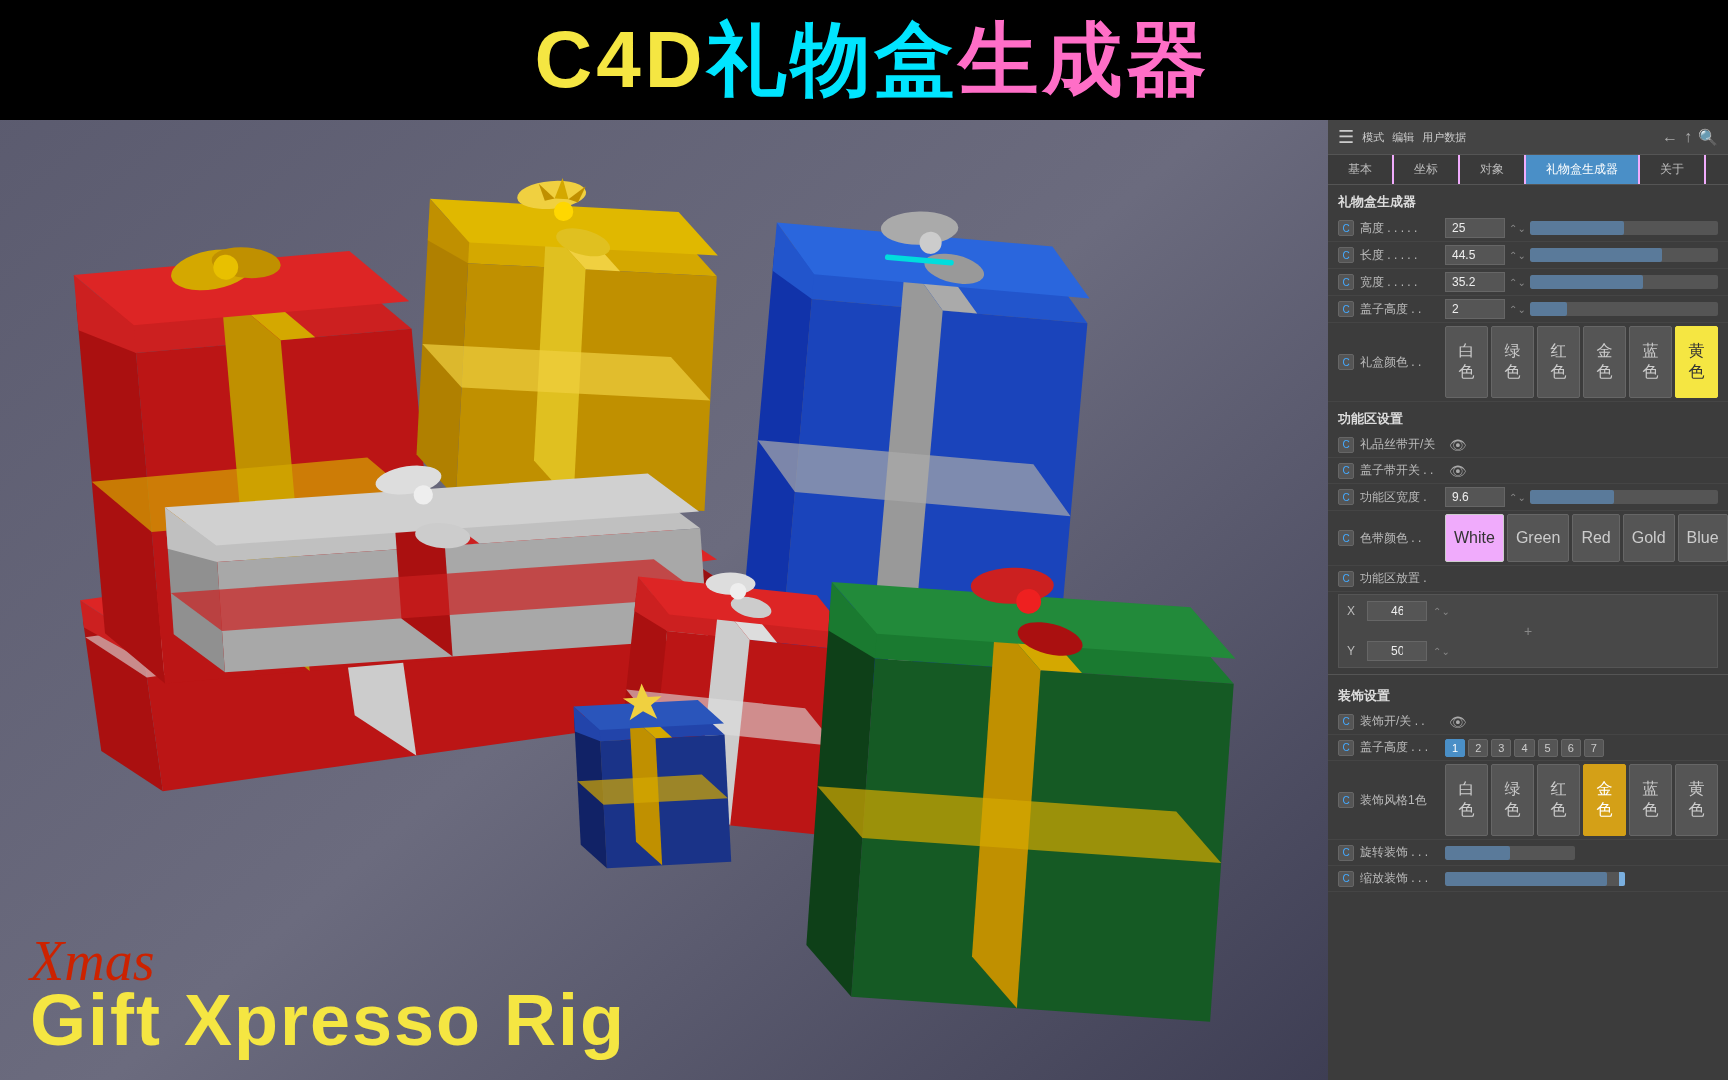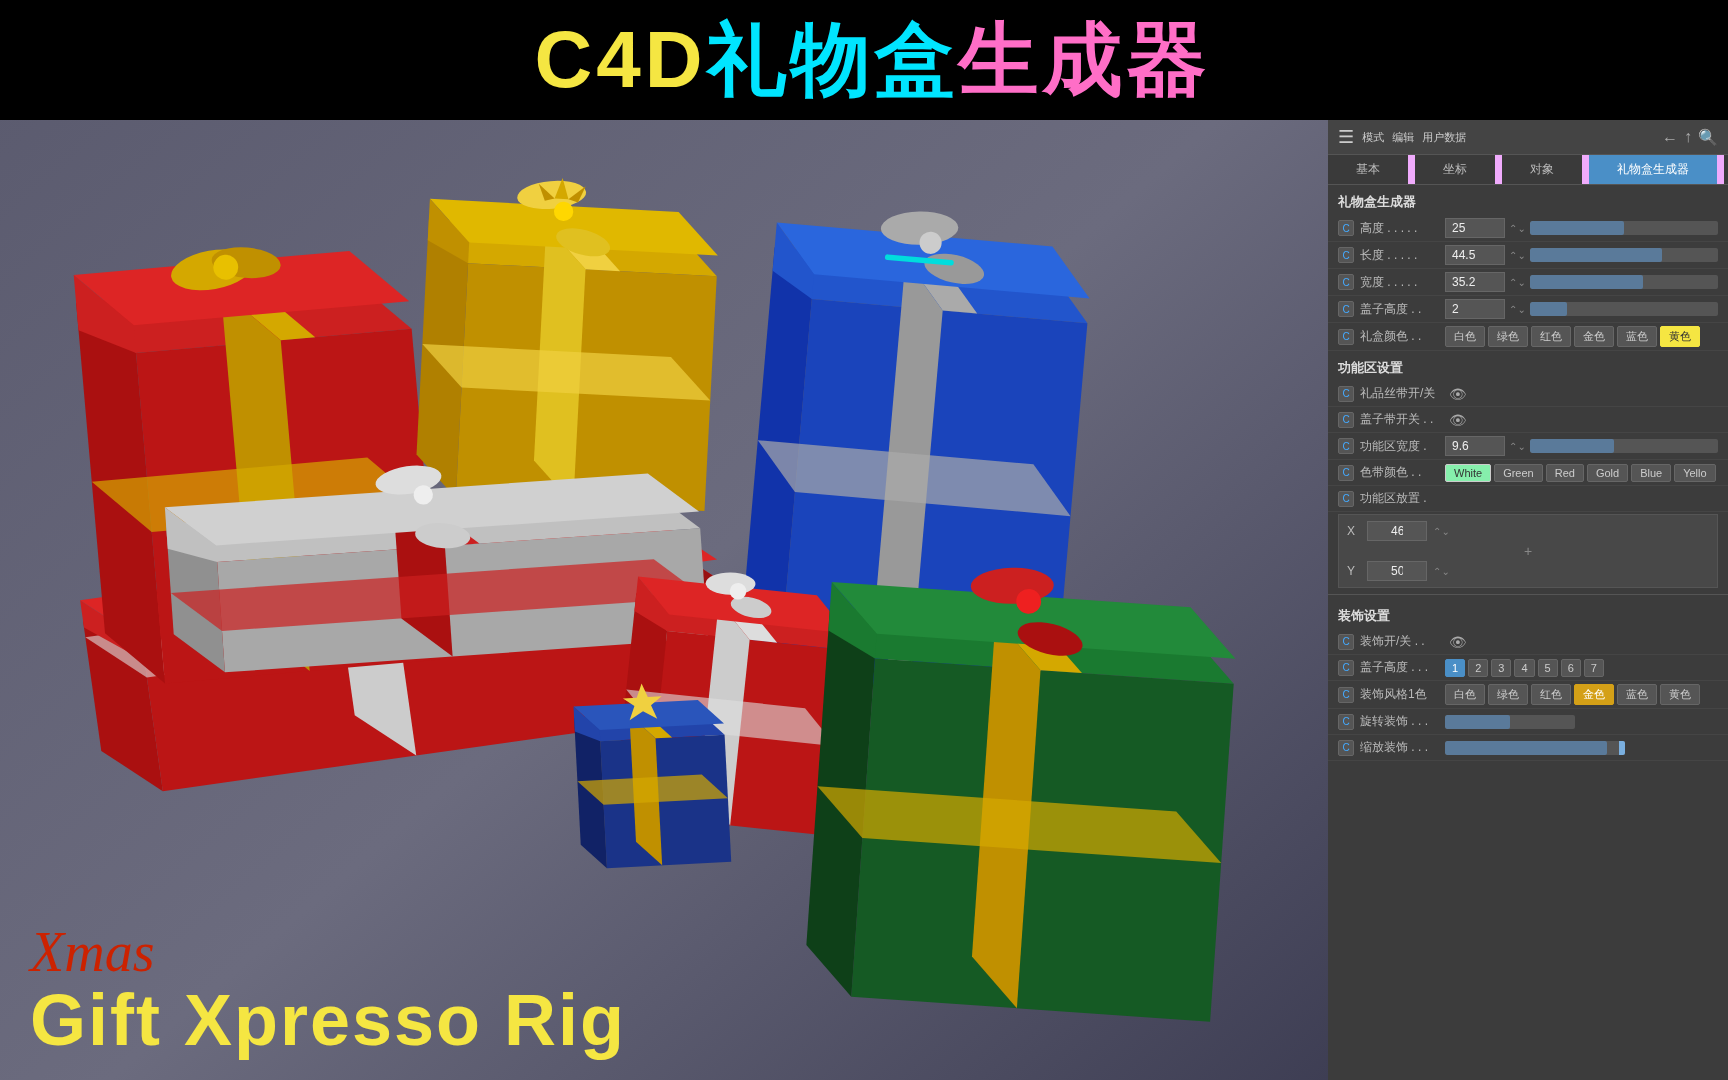--- a/index.html
+++ b/index.html
@@ -50,21 +50,20 @@
     }
 
     
     #bottom-overlay {
       position: absolute;
       bottom: 20px;
       left: 30px;
       right: 30px;
       display: flex;
       flex-direction: column;
-      gap: 9px;
     }
     #xmas-text {
       font-size: 56px;
       font-style: italic;
       color: #cc2200;
       font-family: Georgia, serif;
       line-height: 1;
       margin-bottom: -8px;
     }
     #gift-rig-text {
@@ -151,25 +150,25 @@
       font-size: 13px;
     }
 
     
     #tab-bar {
       display: flex;
       background: #3a3a3a;
       border-bottom: 1px solid #555;
     }
     .tab {
-      padding: 6px 28px;
+      padding: 6px 20px;
       color: #bbb;
       font-size: 12px;
       cursor: pointer;
-      border-right: 7px solid #f0abfc;
+      border-right: 2px solid #f0abfc;
       white-space: nowrap;
     }
     .tab.active {
       background: #4a8fc7;
       color: #fff;
     }
 
     
     .section-header {
       color: #ddd;
@@ -239,22 +238,22 @@
       overflow: hidden;
     }
     .prop-slider-fill {
       height: 100%;
       background: #5a7a9a;
       border-radius: 2px;
     }
 
     
     .color-btn {
-      padding: 2px 8px;
-      font-size: 11px;
+      padding: 14px 8px;
+      font-size: 16px;
       color: #ccc;
       background: #555;
       border: 1px solid #666;
       cursor: pointer;
       border-radius: 2px;
     }
     .color-btn.active {
       background: #f5e642;
       color: #333;
       border-color: #f5e642;
@@ -739,21 +738,21 @@
       </div>
     </div>
 
     <div class="prop-row">
       <div class="prop-toggle">
           <span>C</span>
         </div>
       <span class="prop-label">色带颜色 . .</span>
       <div class="prop-value-container">
         <div class="color-btn-row">
-          <button class="color-btn active-white" style="background:#86efac;color:#333;border-color:#ccc">White</button>
+          <button class="color-btn active-white" style="background:#f0abfc;color:#333;border-color:#ccc">White</button>
           <button class="color-btn">Green</button>
           <button class="color-btn">Red</button>
           <button class="color-btn">Gold</button>
           <button class="color-btn">Blue</button>
           <button class="color-btn">Yello</button>
         </div>
       </div>
     </div>
 
     <div class="prop-row">

